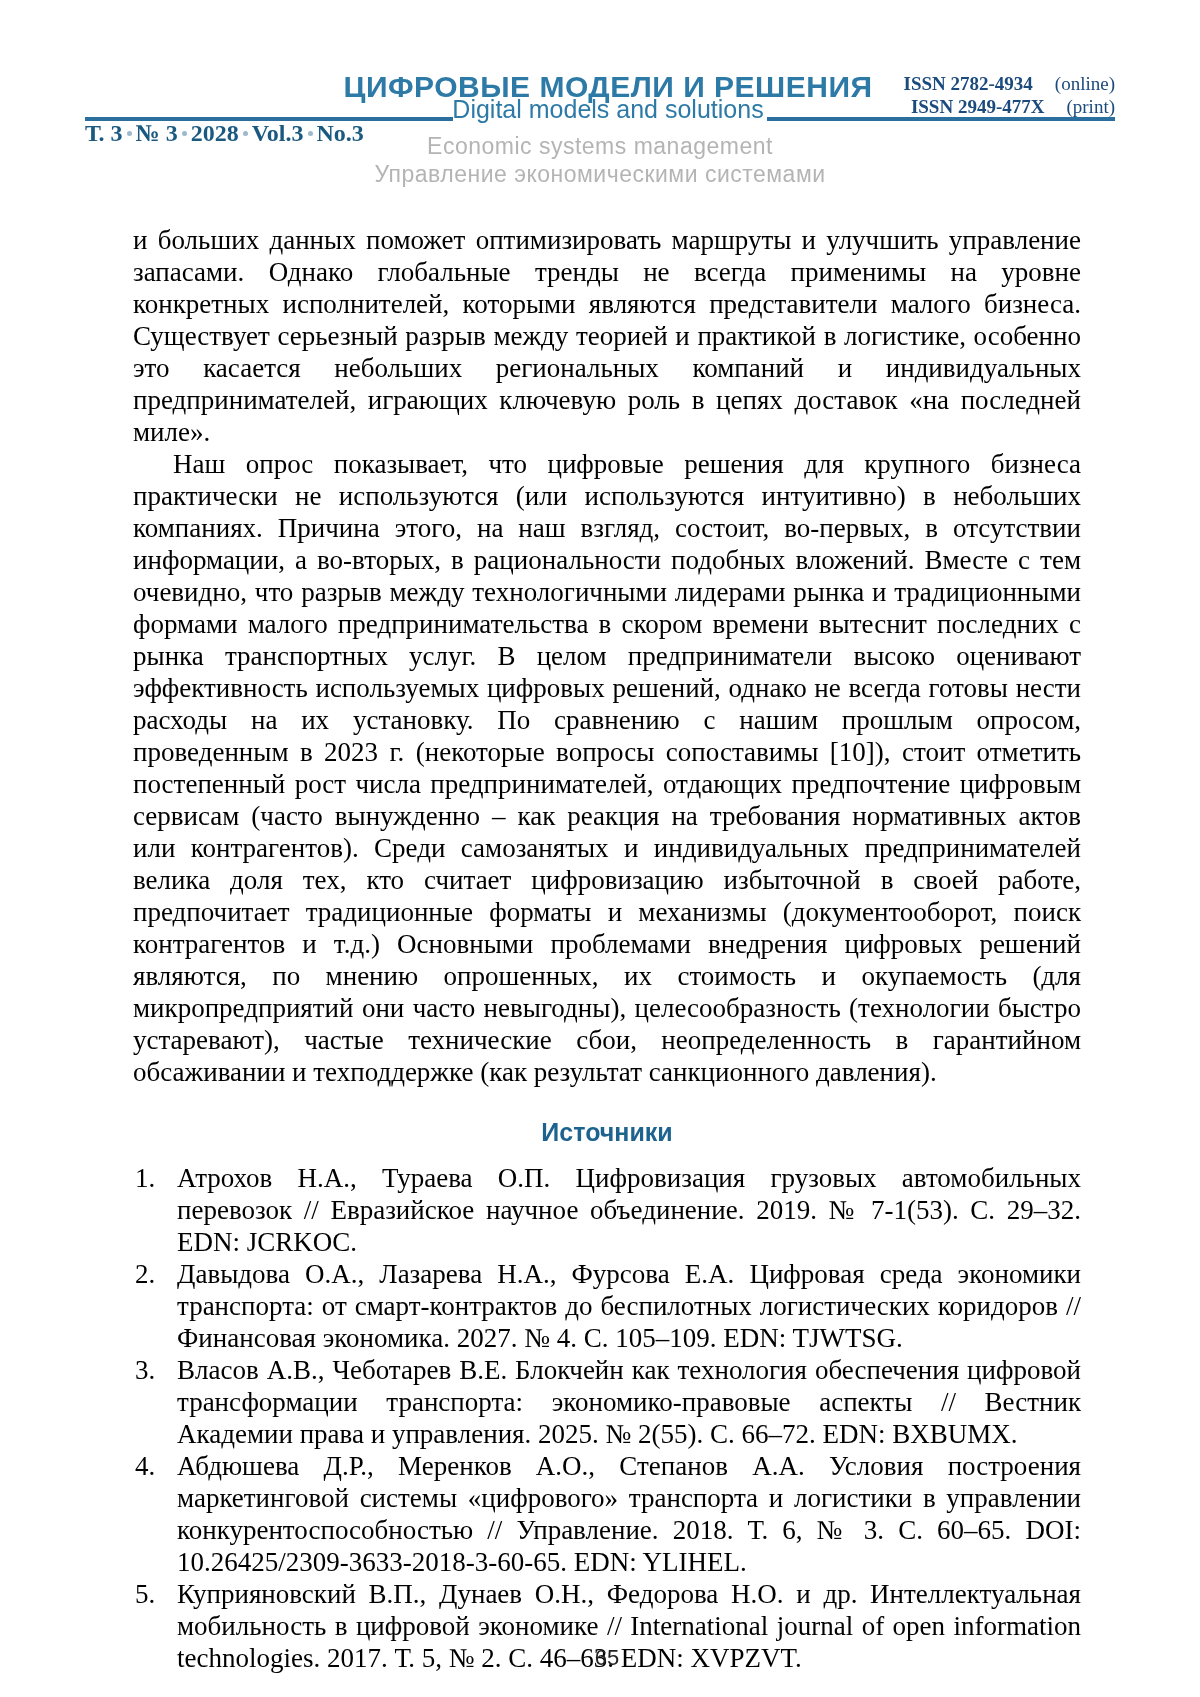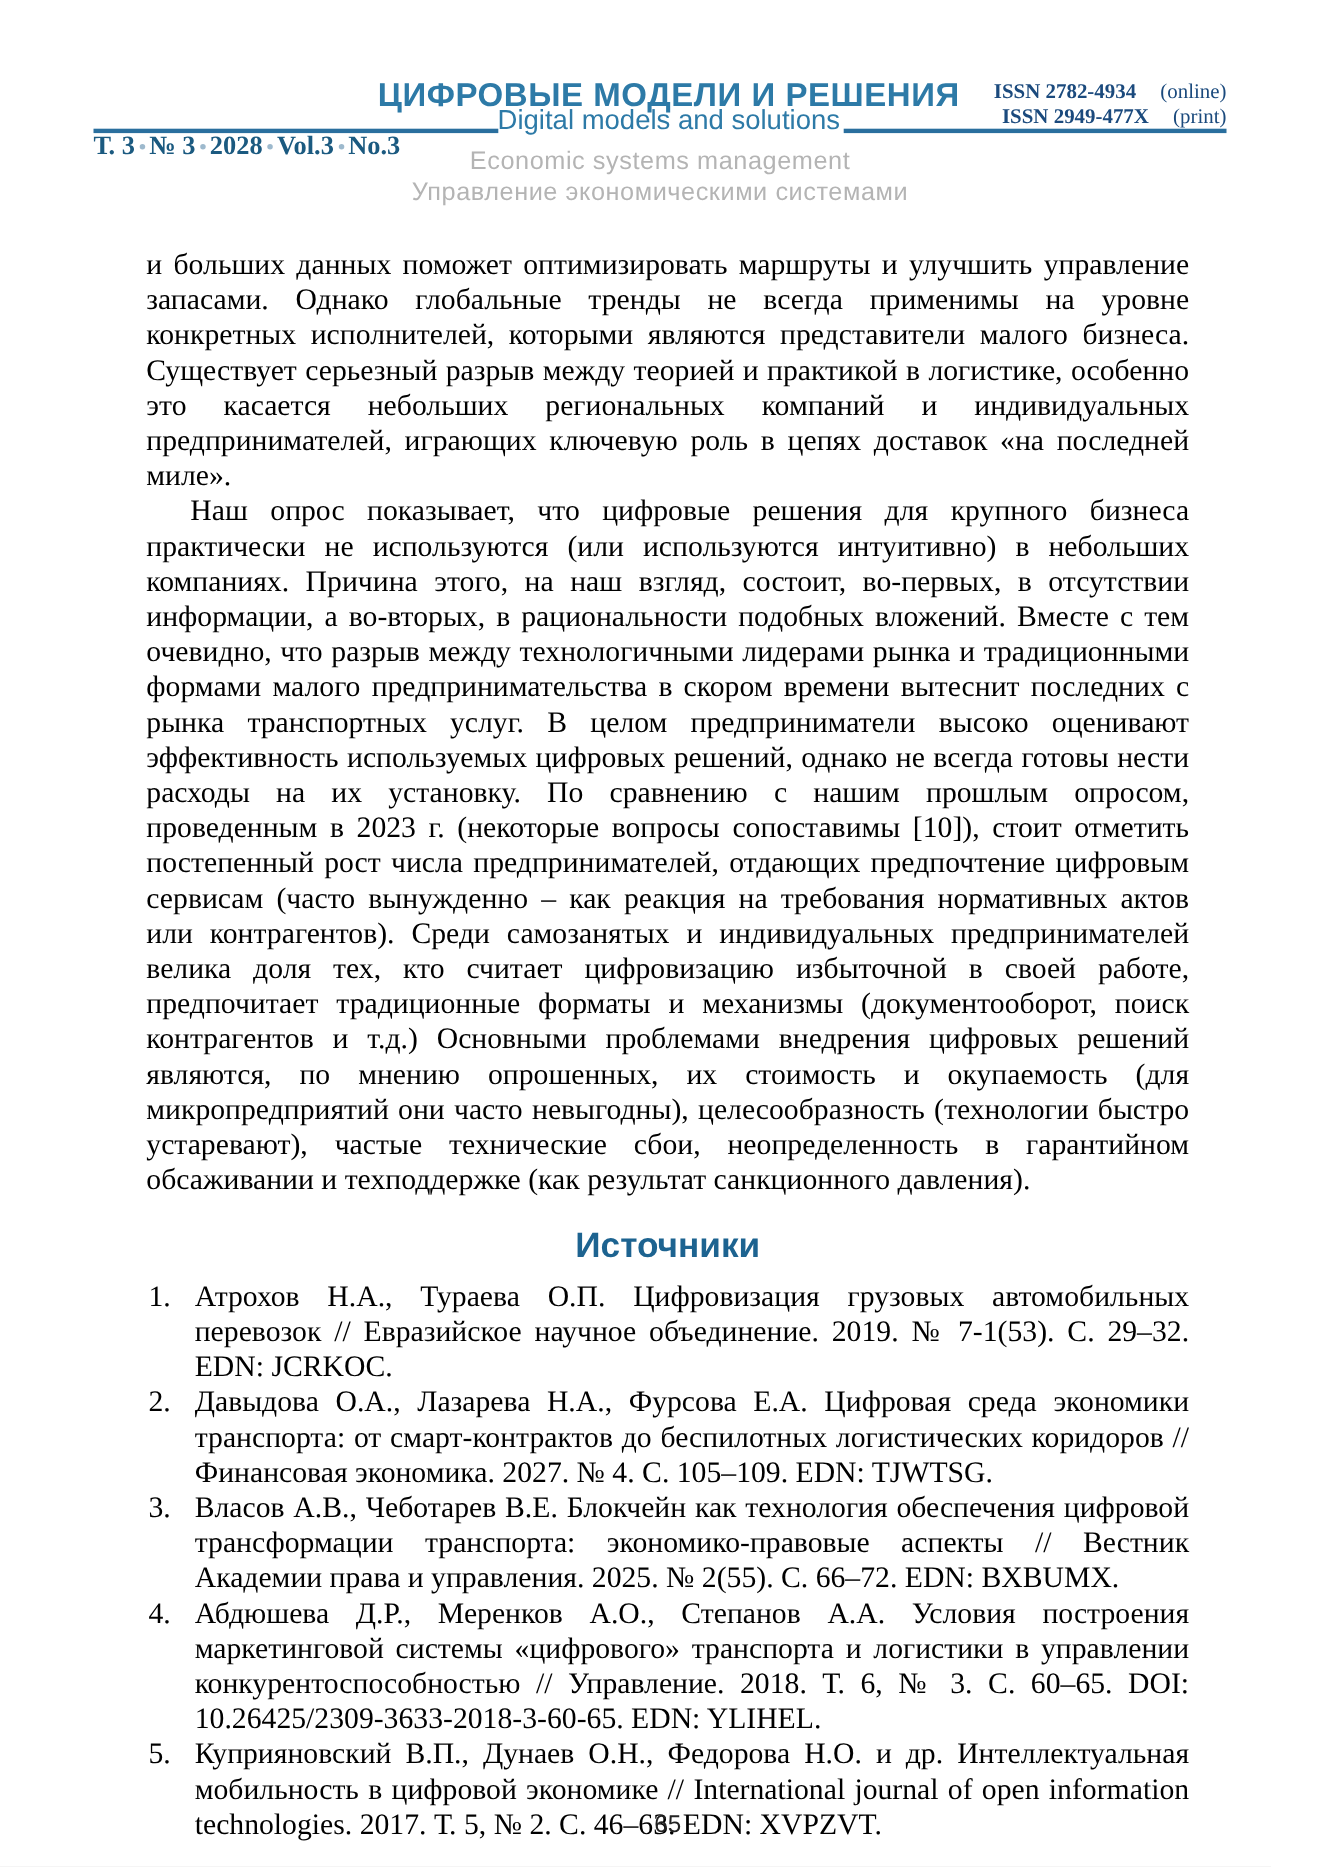--- a/index.html
+++ b/index.html
@@ -104,21 +104,21 @@
     text-align: justify;
   }
   .content p { margin: 0; }
   .para-indent { text-indent: 40px; }
 
   .sources-heading {
     margin: 28px 0 14px 0;
     text-align: center;
     font-family: "Liberation Sans", sans-serif;
     font-weight: 700;
-    font-size: 32px;
+    font-size: 25px;
     color: #1d6390;
   }
 
   .ref-list { margin: 0; padding: 0; list-style: none; }
   .ref-item {
     position: relative;
     padding-left: 44px;
     text-align: justify;
   }
   .ref-num {

